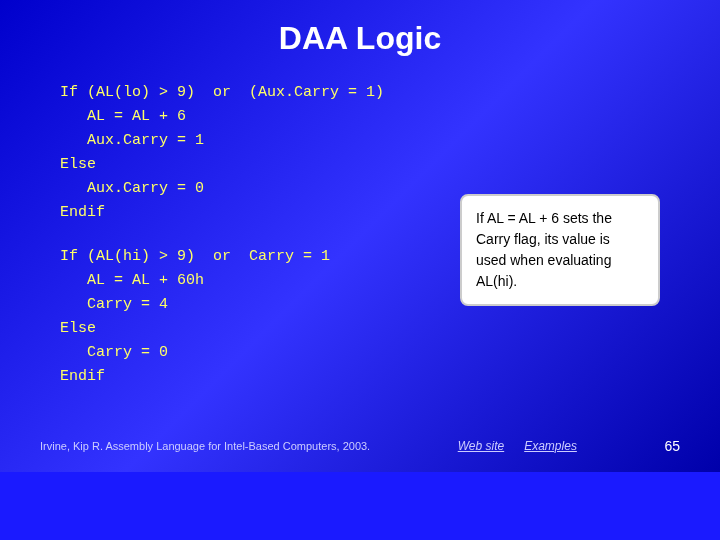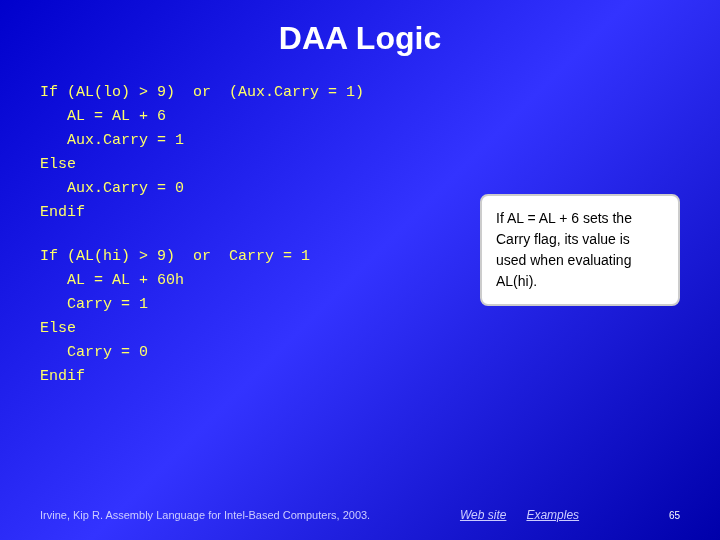--- a/index.html
+++ b/index.html
@@ -8,24 +8,24 @@
       width: 720px;
       height: 540px;
       background: #1a1aff;
       font-family: Arial, sans-serif;
       overflow: hidden;
       position: relative;
     }
 
     .slide {
       width: 720px;
-      height: 540px;
+      height: 472px;
       background: linear-gradient(135deg, #0000cc 0%, #3333ff 50%, #0000aa 100%);
       position: relative;
-      padding: 20px 40px;
+      padding: 20px 60px;
     }
 
     .title {
       text-align: center;
       color: #ffffff;
       font-size: 32px;
       font-weight: bold;
       margin-bottom: 24px;
       font-family: Arial, sans-serif;
     }
@@ -91,21 +91,21 @@
     .footer-link {
       color: #ccccff;
       font-size: 12px;
       text-decoration: underline;
       font-family: Arial, sans-serif;
       font-style: italic;
     }
 
     .footer-page {
       color: #ffffff;
-      font-size: 10px;
+      font-size: 14px;
       font-family: Arial, sans-serif;
     }
   </style>
 </head>
 <body>
 
 <div class="slide">
 
   <h1 class="title">DAA Logic</h1>
 
@@ -118,21 +118,21 @@
         <span class="code-line">   AL = AL + 6</span>
         <span class="code-line">   Aux.Carry = 1</span>
         <span class="code-line">Else</span>
         <span class="code-line">   Aux.Carry = 0</span>
         <span class="code-line">Endif</span>
       </div>
 
       <div class="code-block">
         <span class="code-line">If (AL(hi) &gt; 9)  or  Carry = 1</span>
         <span class="code-line">   AL = AL + 60h</span>
-        <span class="code-line">   Carry = 1</span>
+        <span class="code-line">   Carry = 4</span>
         <span class="code-line">Else</span>
         <span class="code-line">   Carry = 0</span>
         <span class="code-line">Endif</span>
       </div>
 
     </div>
 
     <div class="tooltip-box">
       <span>If AL = AL + 6 sets the Carry flag, its value is used when evaluating AL(hi).</span>
     </div>

